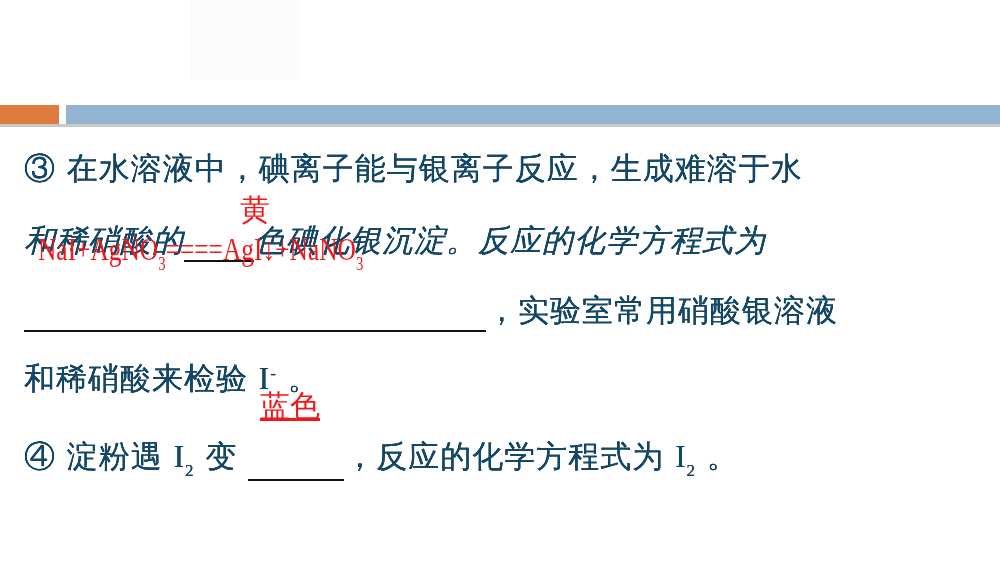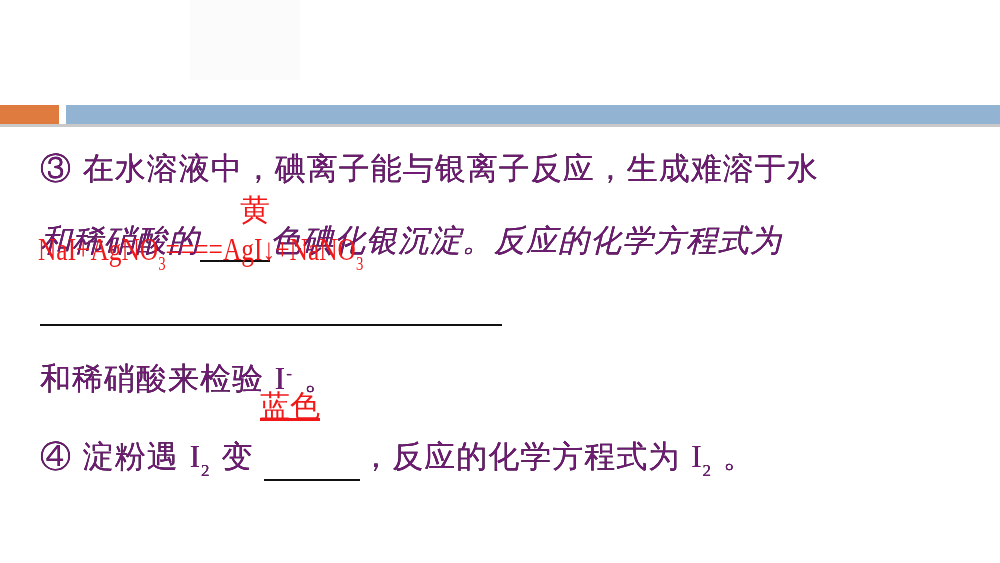--- a/index.html
+++ b/index.html
@@ -11,22 +11,22 @@
   .faint-box {
     position: absolute; left: 190px; top: 0; width: 110px; height: 80px;
     background: #fbfbfb;
   }
   .header-bar { position: absolute; top: 105px; height: 19px; }
   .bar-orange { left: 0; width: 59px; background: #e07b3f; }
   .bar-blue { left: 66px; width: 934px; background: #93b3d3; }
   .bar-shadow { position: absolute; top: 124px; left: 0; width: 1000px; height: 3px; background: #c9c9c9; }
 
   .line {
-    position: absolute; left: 40px; white-space: nowrap;
-    font-size: 31px; color: #701a75; letter-spacing: 1px;
+    position: absolute; left: 24px; white-space: nowrap;
+    font-size: 31px; color: #0c4a6e; letter-spacing: 1px;
     text-shadow: 0 0 0.6px #000;
   }
   .ans {
     position: absolute; font-size: 30px; color: #f01818; white-space: nowrap;
     font-family: "Liberation Serif", "DejaVu Serif", serif;
   }
   .eq {
     position: absolute; left: 38px; top: 232px; font-size: 31px; color: #f01818;
     white-space: nowrap; font-family: "Liberation Serif", "DejaVu Serif", serif;
     transform: scaleX(0.82); transform-origin: left;
@@ -56,21 +56,21 @@
 
 <div class="line" style="top:220px;font-style:italic;">
   <span>和稀硝酸的</span><span class="blank" style="width:70px;"></span><span>色碘化银沉淀。反应的化学方程式为</span>
 </div>
 
 <div class="eq">
   <span>NaI+AgNO</span><sub>3</sub><span>====</span><span>AgI↓+NaNO</span><sub>3</sub>
 </div>
 
 <div class="line" style="top:290px;">
-  <span class="blank" style="width:462px;"></span>
+  <span class="blank" style="width:462px;"></span><span>，实验室常用硝酸银溶液</span>
 </div>
 
 <div class="line" style="top:358px;">
   <span>和稀硝酸来检验</span>
   <span class="latin"><span>I</span><sup class="s">-</sup></span>
   <span>。</span>
 </div>
 
 <div class="ans" style="left:260px; top:386px;text-decoration:underline;">蓝色</div>
 

